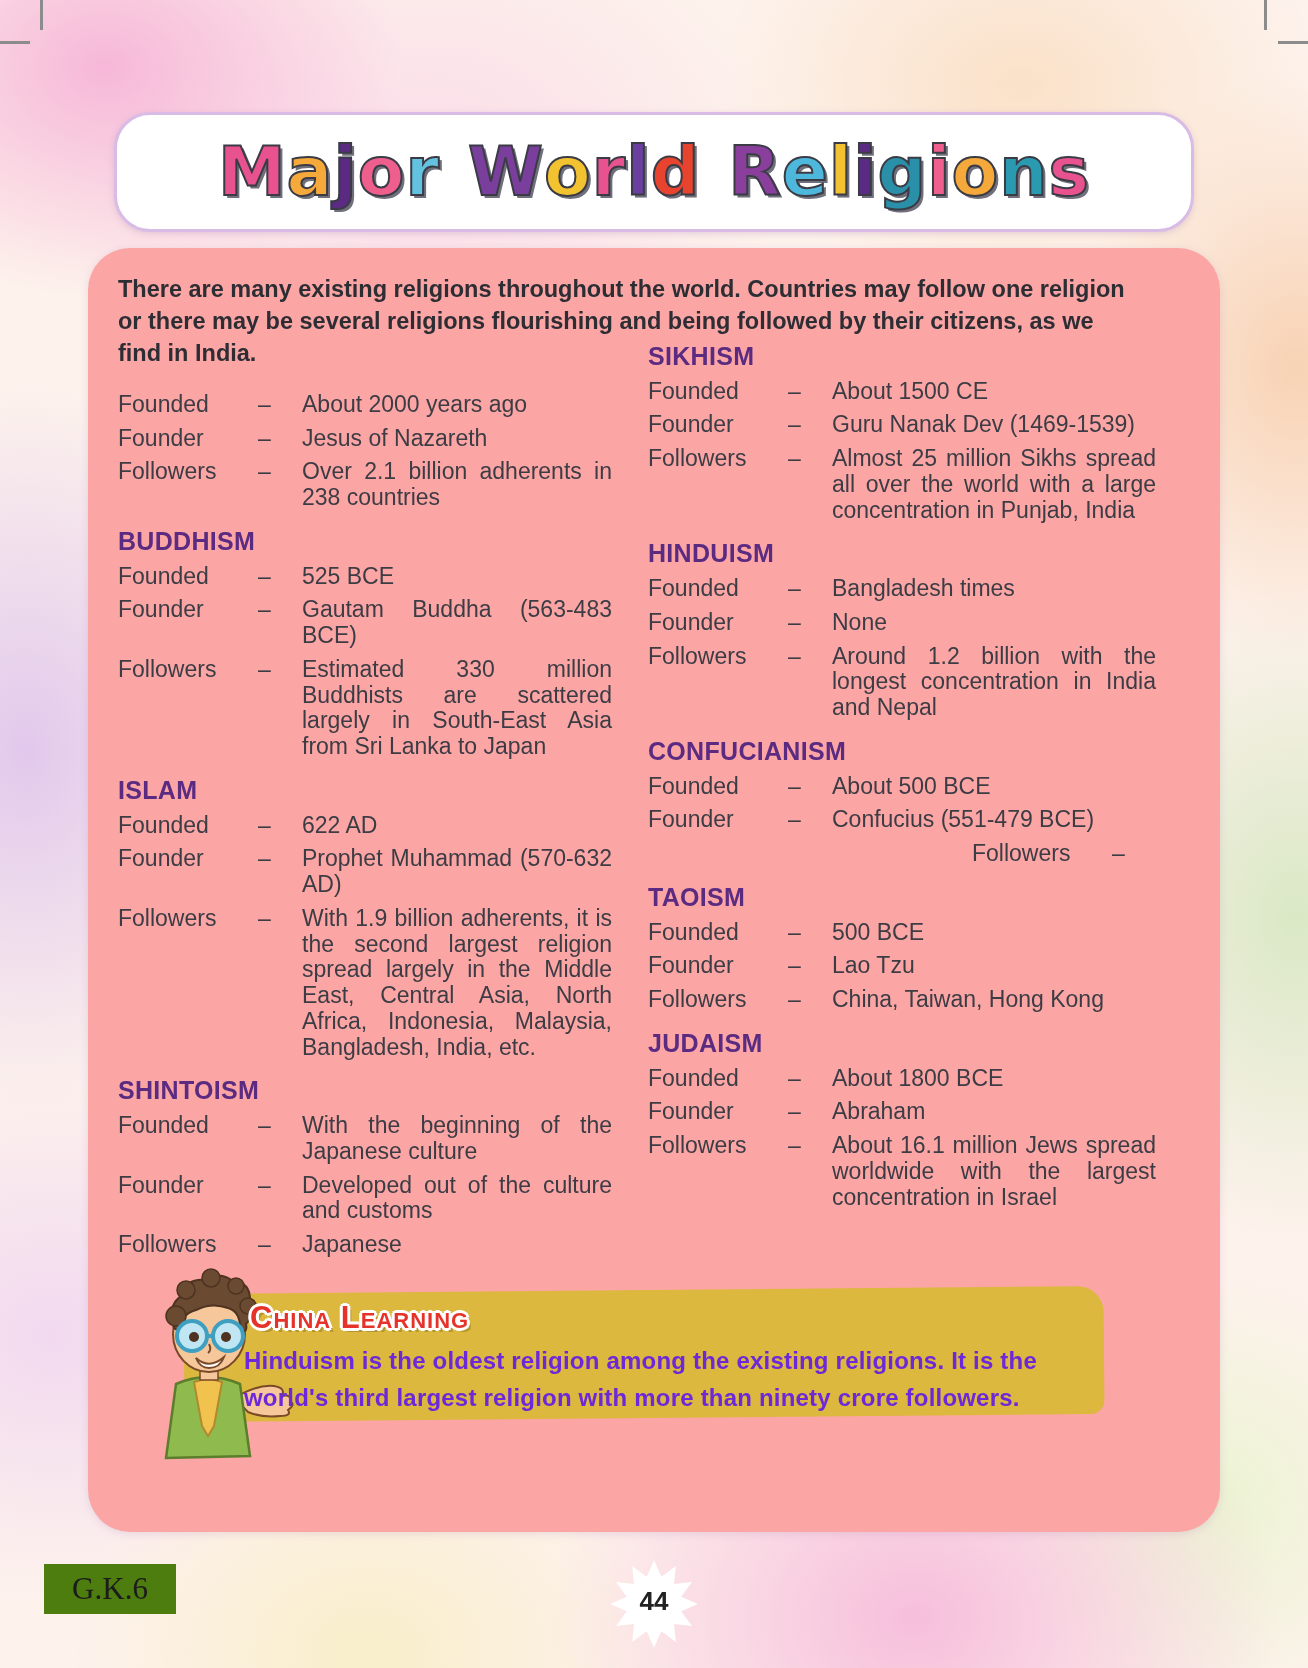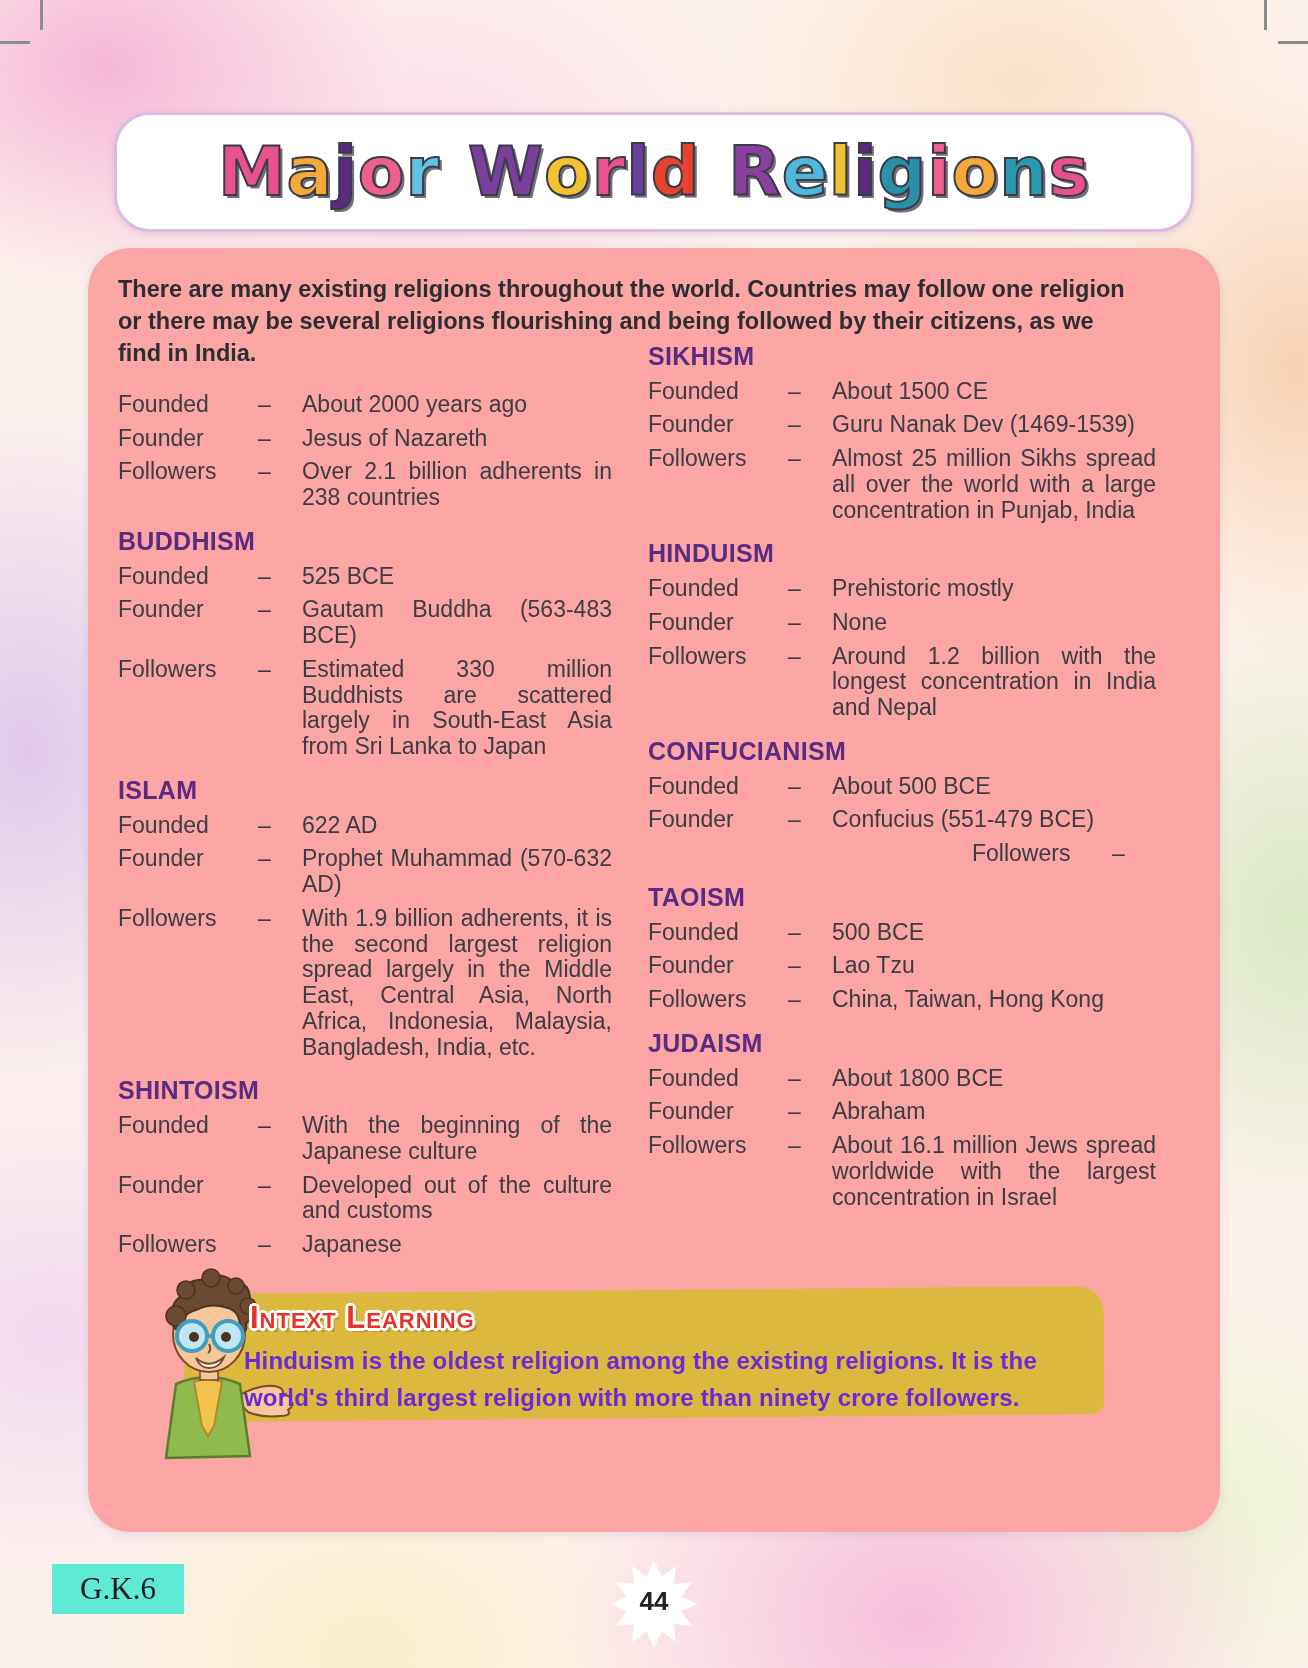--- a/index.html
+++ b/index.html
@@ -79,22 +79,22 @@
                  4px 4px 0 rgba(110,85,20,0.35);
   }
   .intext-body {
     position:absolute; left:244px; top:1342px; width:842px;
     font-size:24px; font-weight:700; color:#6d28d9; line-height:1.55;
     letter-spacing:0.2px;
   }
   .mascot { position:absolute; left:116px; top:1266px; width:180px; height:205px; }
 
   .footer-book {
-    position:absolute; left:52px; top:1564px; width:132px; height:50px;
-    background:#5eead4; display:flex; align-items:center; justify-content:center;
+    position:absolute; left:44px; top:1564px; width:132px; height:50px;
+    background:#4d7c0f; display:flex; align-items:center; justify-content:center;
     font-family:"Liberation Serif", serif; font-size:31px; color:#1c1c1c;
   }
   .page-star { position:absolute; left:608px; top:1556px; width:92px; height:96px; }
   .page-star svg { width:100%; height:100%; }
   .page-star .num {
     position:absolute; left:0; top:30px; width:100%; text-align:center;
     font-size:26px; font-weight:bold; color:#222;
   }
 </style>
 </head>
@@ -202,21 +202,21 @@
             <span class="fact-label">Followers</span>
             <span class="fact-dash">–</span>
             <span class="fact-value">Almost 25 million Sikhs spread all over the world with a large concentration in Punjab, India</span>
           </div>
         </section>
         <section class="religion">
           <h3 class="religion-name" style="color: rgb(91, 43, 130);">HINDUISM</h3>
           <div class="fact-row">
             <span class="fact-label">Founded</span>
             <span class="fact-dash">–</span>
-            <span class="fact-value">Prehistoric mostly</span>
+            <span class="fact-value">Bangladesh times</span>
           </div>
           <div class="fact-row">
             <span class="fact-label">Founder</span>
             <span class="fact-dash">–</span>
             <span class="fact-value">None</span>
           </div>
           <div class="fact-row">
             <span class="fact-label">Followers</span>
             <span class="fact-dash">–</span>
             <span class="fact-value">Around 1.2 billion with the longest concentration in India and Nepal</span>
@@ -305,21 +305,21 @@
   <circle cx="76" cy="70" r="15" fill="#bfe6f2" stroke="#3e9fc0" stroke-width="4"></circle>
   <circle cx="112" cy="70" r="15" fill="#bfe6f2" stroke="#3e9fc0" stroke-width="4"></circle>
   <line x1="91" y1="70" x2="97" y2="70" stroke="#3e9fc0" stroke-width="4"></line>
   <circle cx="78" cy="71" r="5" fill="#4d3320"></circle>
   <circle cx="110" cy="71" r="5" fill="#4d3320"></circle>
 
   <path d="M93 78 Q96 84 92 87" fill="none" stroke="#7a4a28" stroke-width="2"></path>
   <path d="M80 92 Q93 104 108 91 Q104 102 93 102 Q84 102 80 92 Z" fill="#ffffff" stroke="#7a4a28" stroke-width="2"></path>
 </svg>
 
-<div class="intext-heading" style="color: rgb(230, 51, 42);">Intext Learning</div>
+<div class="intext-heading" style="color: rgb(230, 51, 42);">China Learning</div>
 <div class="intext-body">Hinduism is the oldest religion among the existing religions. It is the world's third largest religion with more than ninety crore followers.</div>
 
 <div class="footer-book">G.K.6</div>
 <div class="page-star">
   <svg viewBox="0 0 88 92">
     <polygon fill="#ffffff" points="86,46 70.1,53 80.4,67 63.1,65.1 65,82.4 51,72.1 44,88 37,72.1 23,82.4 24.9,65.1 7.6,67 17.9,53 2,46 17.9,39 7.6,25 24.9,26.9 23,9.6 37,19.9 44,4 51,19.9 65,9.6 63.1,26.9 80.4,25 70.1,39"></polygon>
   </svg>
   <div class="num">44</div>
 </div>
 

